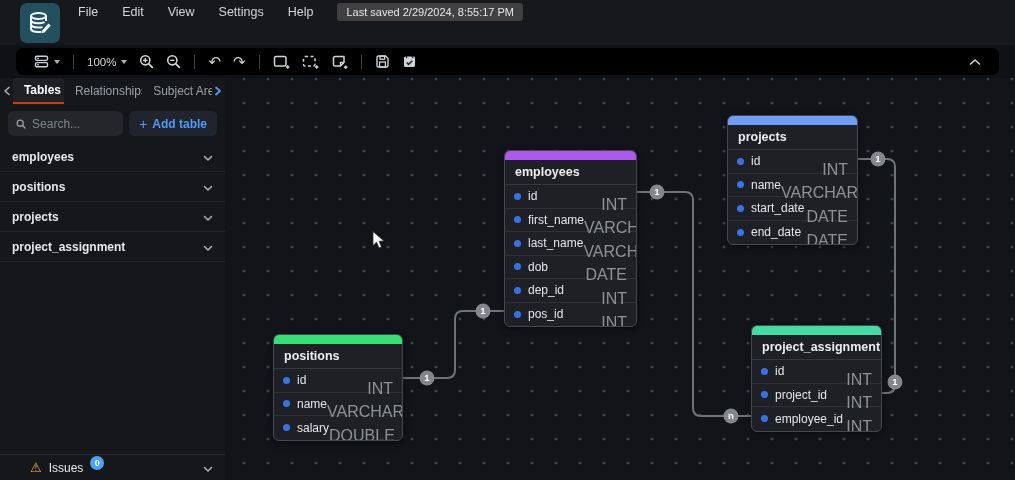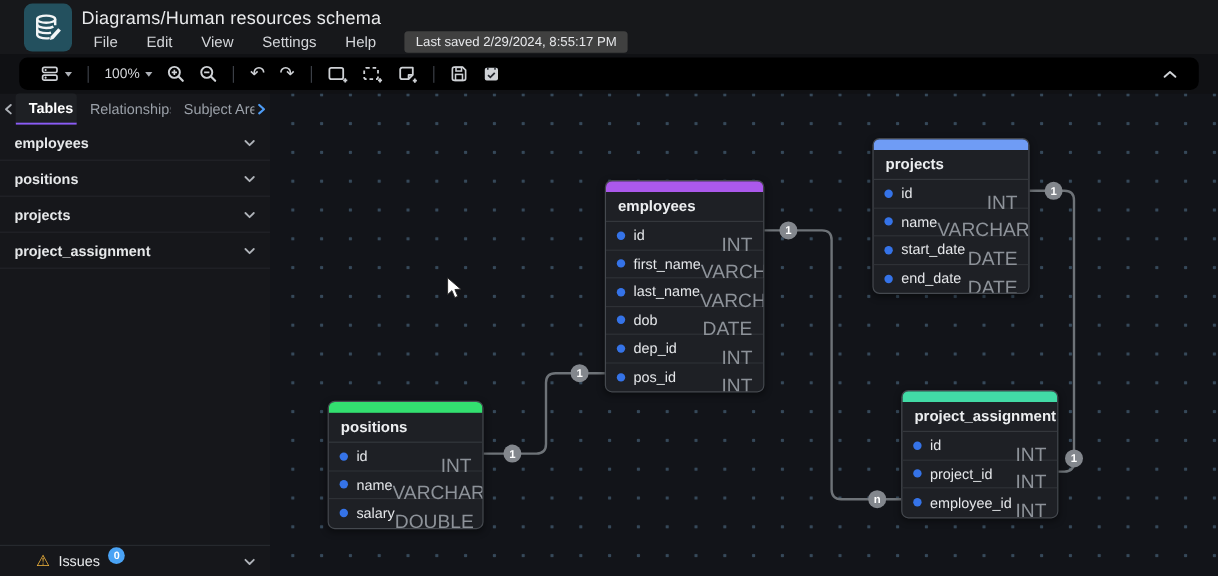--- a/index.html
+++ b/index.html
@@ -27,21 +27,21 @@
   .tb-spacer { flex:1; }
 
   
   .main { display:flex; height:402px; }
 
   
   .sidebar { width:225px; background:#16171b; display:flex; flex-direction:column; }
   .tab-row { height:26px; display:flex; align-items:stretch; padding:0 2px; }
   .tab-scroll { width:14px; display:flex; align-items:center; justify-content:center; cursor:pointer; }
   .tab { font-size:12px; color:#9aa0a8; display:flex; align-items:center; padding:0 11px; white-space:nowrap; overflow:hidden; cursor:pointer; }
-  .tab.active { color:#ffffff; font-weight:bold; background:#1e2024; border-bottom:2px solid #8b5cf6; border-radius:3px 3px 0 0; }
+  .tab.active { color:#ffffff; font-weight:bold; background:#1e2024; border-bottom:2px solid #c2410c; border-radius:3px 3px 0 0; }
   .search-row { display:flex; gap:6px; padding:7px 8px 6px 8px; }
   .search-box { flex:1; display:flex; align-items:center; gap:6px; background:#24262b; border-radius:6px; height:25px; padding:0 8px; }
   .search-box input { background:transparent; border:none; outline:none; color:#cfd2d6; font-size:12px; width:100%; font-family:"Liberation Sans",sans-serif; }
   .search-box input::placeholder { color:#7e848c; }
   .add-table-btn { display:flex; align-items:center; gap:5px; background:#20242c; border:none; border-radius:5px; height:25px; padding:0 10px; color:#4e9cf5; font-size:12px; font-weight:bold; cursor:pointer; }
   .table-list { flex:1; overflow:hidden; }
   .list-item { display:flex; align-items:center; justify-content:space-between; height:30px; padding:0 12px; border-bottom:1px solid #222429; cursor:pointer; }
   .list-item span.lbl { color:#e6e8ea; font-size:12px; font-weight:bold; }
   .issues-bar { border-top:1px solid #26292e; height:26px; display:flex; align-items:center; padding:0 12px 0 30px; gap:7px; }
   .warn-glyph { color:#f6b73c; font-size:13px; line-height:13px; }
@@ -76,21 +76,20 @@
         <path d="M19,6 V11"></path>
         <path d="M4,10.3 c0,1.7 3.4,3 7.5,3 c2.4,0 4.6,-0.45 6,-1.15"></path>
         <path d="M4,14.6 c0,1.7 3.4,3 7.5,3 c1.5,0 2.9,-0.17 4,-0.47"></path>
       </g>
       <g>
         <path d="M15.2,20.5 L21.5,13.5 L23.8,15.5 L17.5,22.5 L14.6,23.3 Z" fill="#f2f5f6"></path>
       </g>
     </svg>
   </div>
   <div class="title-block">
-    <div class="doc-title">Diagrams/Human resources schema</div>
     <div class="menu-row">
 
       <span class="menu-item">File</span>
         <span class="menu-item">Edit</span>
         <span class="menu-item">View</span>
         <span class="menu-item">Settings</span>
         <span class="menu-item">Help</span>
         <span class="saved-badge">Last saved 2/29/2024, 8:55:17 PM</span>
     </div>
   </div>
@@ -209,20 +208,33 @@
       <span class="tab active">Tables</span>
         <span class="tab">Relationships</span>
         <span class="tab">Subject Are</span>
         <span class="tab-scroll">
         <svg width="8" height="10" viewBox="0 0 8 10">
           <polyline points="2,1.5 6,5 2,8.5" fill="none" stroke="#4e9cf5" stroke-width="1.8" stroke-linecap="round" stroke-linejoin="round"></polyline>
         </svg>
       </span>
     </div>
 
+    <div class="search-row">
+      <div class="search-box">
+        <svg width="12" height="12" viewBox="0 0 12 12">
+          <circle cx="5" cy="5" r="3.6" fill="none" stroke="#9aa0a8" stroke-width="1.5"></circle>
+          <line x1="7.8" y1="7.8" x2="10.8" y2="10.8" stroke="#9aa0a8" stroke-width="1.6" stroke-linecap="round"></line>
+        </svg>
+        <input type="text" placeholder="Search..." style="">
+      </div>
+      <button class="add-table-btn">
+        <span style="font-size:14px;font-weight:normal;">+</span>
+        <span>Add table</span>
+      </button>
+    </div>
 
     <div class="table-list">
 
     <div class="list-item">
           <span class="lbl">employees</span>
           <span><svg width="10" height="7" viewBox="0 0 10 7">
               <polyline points="1.5,1.5 5,5 8.5,1.5" fill="none" stroke="#aeb2b8" stroke-width="1.5" stroke-linecap="round" stroke-linejoin="round"></polyline>
             </svg></span>
         </div>
         <div class="list-item">

